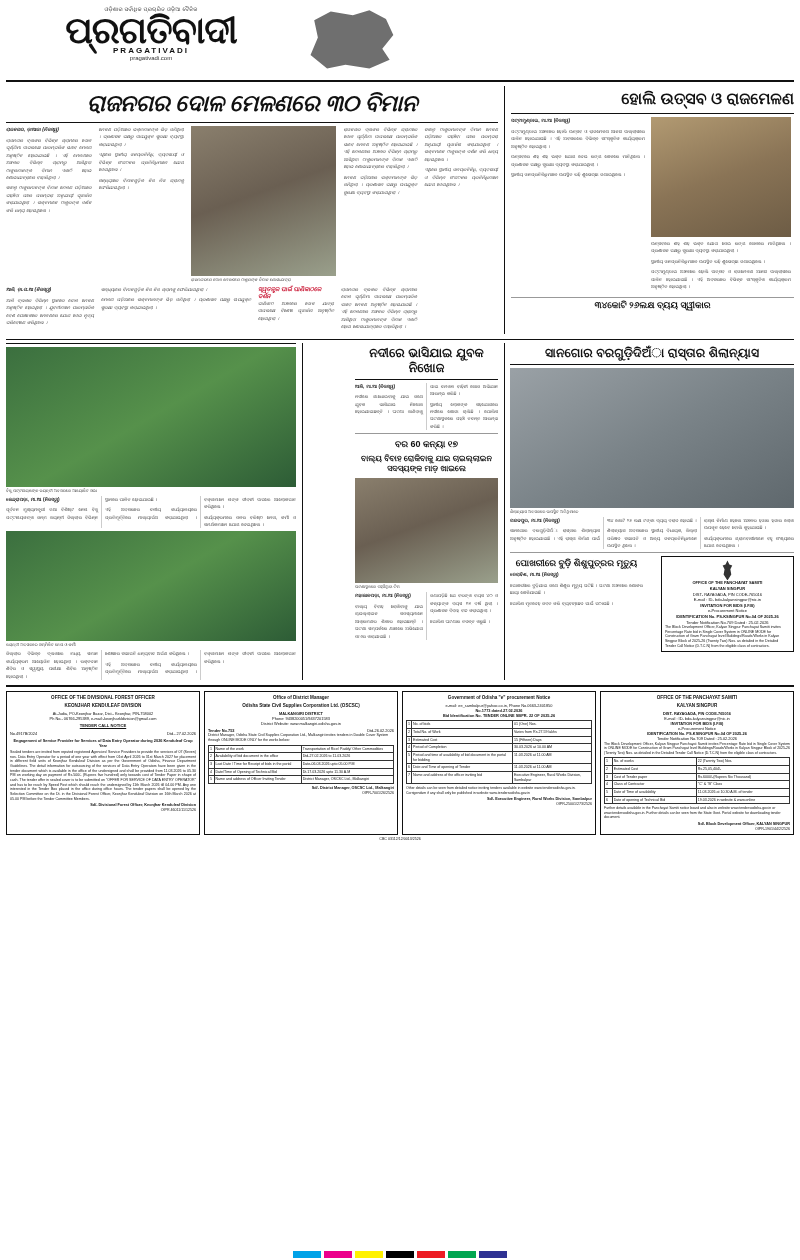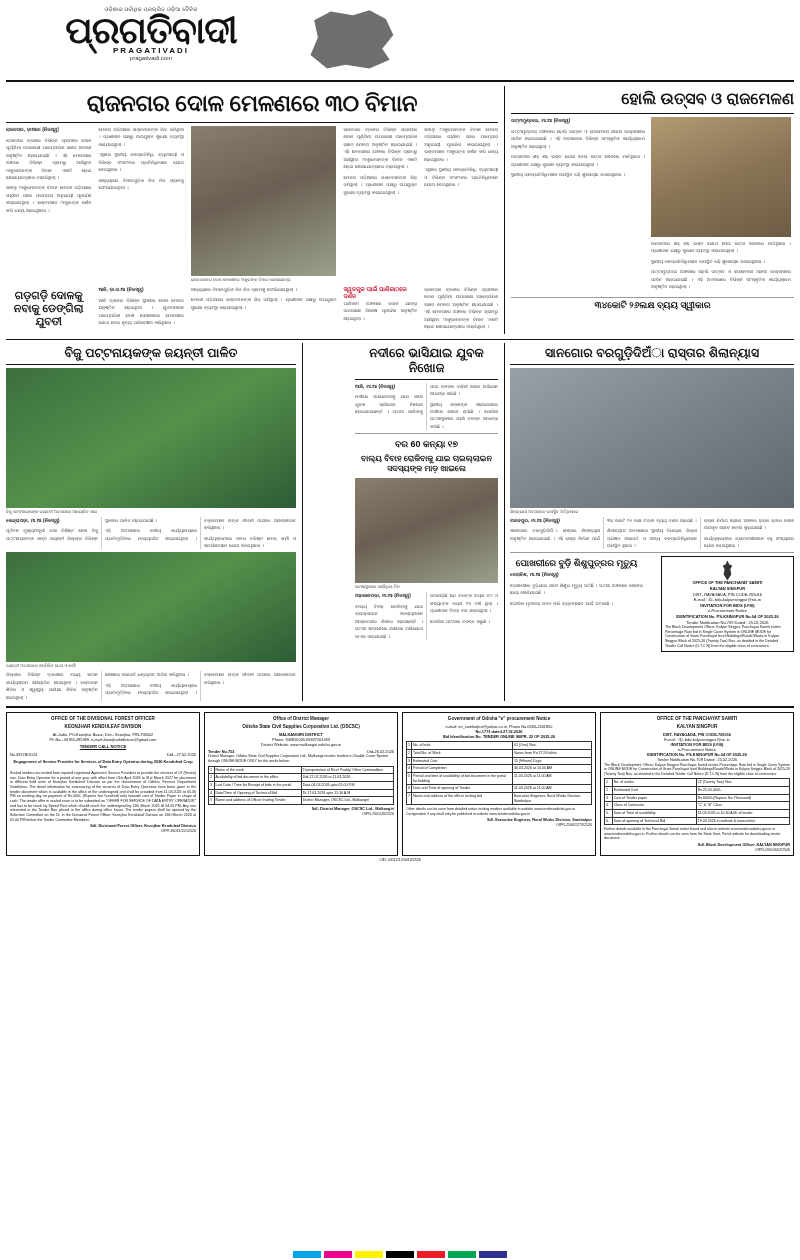--- a/index.html
+++ b/index.html
@@ -44,21 +44,21 @@
   .photo.crowd { background:linear-gradient(160deg,#8a7f6d,#6a5f52 45%,#9aa08c); }
   .photo.indoor { background:linear-gradient(160deg,#b29a72,#8a7456 50%,#6d5c45); }
   .photo.stage { background:linear-gradient(150deg,#3b6f3f,#56914b 50%,#2d5c36); }
   .photo.grey { background:linear-gradient(150deg,#9aa1a6,#7a8388 50%,#5f686d); }
   .cap { font-size:4.2px; color:#222; padding-top:1px;}
   .center { text-align:center; }
   .bold { font-weight:bold; }
 
   
   .top-section { display:flex; gap:6px; margin-top:4px; }
-  .col-left { width:492px; }
+  .col-left { width:492px;font-style:italic; }
   .col-right { width:290px; }
   .divider-v { border-left:1px solid #111; }
 
   .headline-main { font-size:23px; font-weight:bold; letter-spacing:-.5px; text-align:center; padding:4px 0 5px; }
   .headline-r { font-size:16px; font-weight:bold; text-align:right; padding:4px 0 5px;}
   .cols3 { column-count:3; column-gap:7px; column-rule:.5px solid #ccc;}
   .cols2 { column-count:2; column-gap:7px; column-rule:.5px solid #ccc;}
 
   .subhead { font-size:11px; font-weight:bold; text-align:center; line-height:1.2; padding:3px 0;}
   .subhead-sm { font-size:9px; font-weight:bold; text-align:center; line-height:1.2; padding:2px 0;}
@@ -137,23 +137,20 @@
         <div style="width:76px;">
           <div class="body-txt">
             <p>ସକାଳୁ ଠାକୁରମାନଙ୍କ ବିମାନ ମେଳଣ ପଡ଼ିଆରେ ପହଞ୍ଚିବା ପରେ ପରମ୍ପରା ଅନୁଯାୟୀ ପୂଜାର୍ଚ୍ଚନା କରାଯାଇଥିଲା । ଭକ୍ତମାନେ ଠାକୁରଙ୍କ ଦର୍ଶନ କରି ଧନ୍ୟ ହୋଇଥିଲେ ।</p>
             <p>ଏଥିରେ ସ୍ଥାନୀୟ ଜନପ୍ରତିନିଧି, ବ୍ୟବସାୟୀ ଓ ବିଭିନ୍ନ ସଂଗଠନର ପ୍ରତିନିଧିମାନେ ଯୋଗ ଦେଇଥିଲେ ।</p>
           </div>
         </div>
       </div>
 
       <div style="display:flex;gap:7px;margin-top:4px;">
         <div style="width:88px;">
-          <div class="subhead">ଗଡ଼ଗଡ଼ି ଦୋଳକୁ ନବାକୁ ଡେଙ୍ଗିଲା ଯୁବତୀ</div>
-        </div>
-        <div style="width:88px;">
           <div class="body-txt">
             <p><span class="place">ଆଳି, ଡ଼ା.ଗ.ଆ (ନିଜସ୍ୱ)</span></p>
             <p>ଆଳି ବ୍ଲକର ବିଭିନ୍ନ ସ୍ଥାନରେ ଦୋଳ ମେଳଣ ଅନୁଷ୍ଠିତ ହୋଇଥିଲା । ଯୁବତୀମାନେ ପାରମ୍ପରିକ ବେଶ ପୋଷାକରେ ମେଳଣରେ ଯୋଗ ଦେଇ ନୃତ୍ୟ ପରିବେଷଣ କରିଥିଲେ ।</p>
           </div>
         </div>
         <div style="width:150px;">
           <div class="body-txt">
             <p>ସନ୍ଧ୍ୟାରେ ବିମାନଗୁଡ଼ିକ ନିଜ ନିଜ ଗ୍ରାମକୁ ଫେରିଯାଇଥିଲା ।</p>
             <p>ମେଳଣ ପଡ଼ିଆରେ ଭକ୍ତମାନଙ୍କ ଭିଡ଼ ଜମିଥିଲା । ପ୍ରଶାସନ ପକ୍ଷରୁ ଉପଯୁକ୍ତ ସୁରକ୍ଷା ବ୍ୟବସ୍ଥା କରାଯାଇଥିଲା ।</p>
           </div>
@@ -194,21 +191,20 @@
         </div>
       </div>
       <div class="thinrule" style="margin-top:3px;"></div>
       <div class="subhead-sm">୩୪କୋଟି ୨୬ଲକ୍ଷ ବ୍ୟୟ ସ୍ୱୀକାର</div>
     </div>
   </div>
 
   <div class="mid-section">
 
     <div style="width:290px;">
-      <div class="sec-title">ବିଜୁ ପଟ୍ଟନାୟକଙ୍କ ଜୟନ୍ତୀ ପାଳିତ</div>
       <div class="rule"></div>
       <div class="photo stage" style="height:140px;margin-top:3px;"></div>
       <div class="cap">ବିଜୁ ପଟ୍ଟନାୟକଙ୍କ ଜୟନ୍ତୀ ଅବସରରେ ଆୟୋଜିତ ସଭା</div>
       <div class="cols3 body-txt" style="margin-top:3px;">
         <p><span class="place">କେନ୍ଦ୍ରାପଡ଼ା, ମା.ଆ (ନିଜସ୍ୱ)</span></p>
         <p>ପୂର୍ବତନ ମୁଖ୍ୟମନ୍ତ୍ରୀ ତଥା ବିଶିଷ୍ଟ ନେତା ବିଜୁ ପଟ୍ଟନାୟକଙ୍କ ଜନ୍ମ ଜୟନ୍ତୀ ଜିଲ୍ଲାର ବିଭିନ୍ନ ସ୍ଥାନରେ ପାଳିତ ହୋଇଯାଇଛି ।</p>
         <p>ଏହି ଅବସରରେ ଦଳୀୟ କାର୍ଯ୍ୟାଳୟରେ ପ୍ରତିମୂର୍ତ୍ତିରେ ମାଲ୍ୟାର୍ପଣ କରାଯାଇଥିଲା । ବକ୍ତାମାନେ ତାଙ୍କ ଜୀବନୀ ଉପରେ ଆଲୋକପାତ କରିଥିଲେ ।</p>
         <p>କାର୍ଯ୍ୟକ୍ରମରେ ଦଳର ବରିଷ୍ଠ ନେତା, କର୍ମୀ ଓ ସମର୍ଥକମାନେ ଯୋଗ ଦେଇଥିଲେ ।</p>
       </div>
       <div class="photo stage" style="height:110px;margin-top:3px;"></div>

